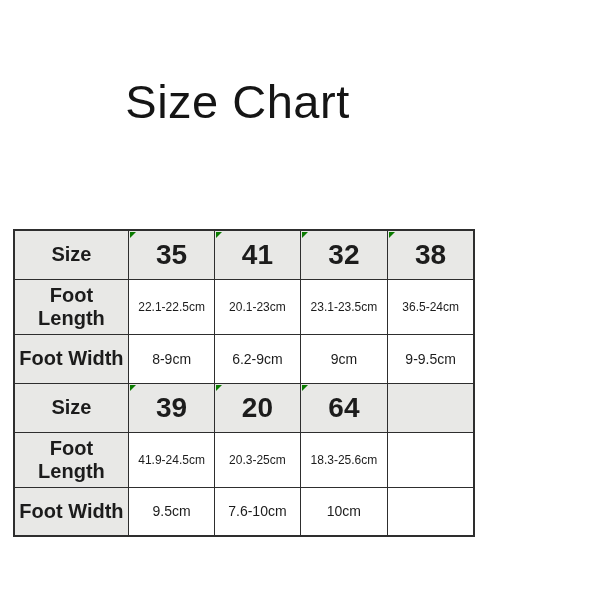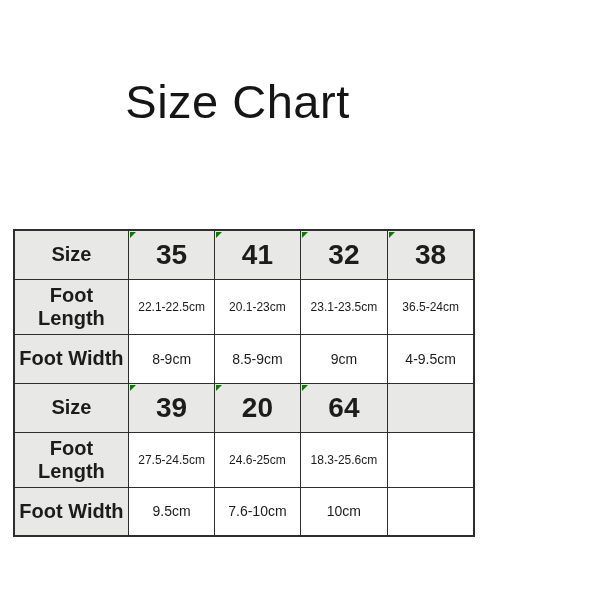--- a/index.html
+++ b/index.html
@@ -50,37 +50,37 @@
       <td class="label gray">Foot Length</td>
       <td class="val"><span>22.1-22.5cm</span></td>
       <td class="val"><span>20.1-23cm</span></td>
       <td class="val"><span>23.1-23.5cm</span></td>
       <td class="val"><span>36.5-24cm</span></td>
     </tr>
 
     <tr class="wid-row">
       <td class="label gray">Foot Width</td>
       <td class="val"><span>8-9cm</span></td>
-      <td class="val"><span>8.5-9cm</span></td>
+      <td class="val"><span>6.2-9cm</span></td>
       <td class="val"><span>9cm</span></td>
-      <td class="val"><span>4-9.5cm</span></td>
+      <td class="val"><span>9-9.5cm</span></td>
     </tr>
 
     <tr class="size-row">
       <td class="label gray">Size</td>
       <td class="val gray"><i class="flag"></i><span>39</span></td>
       <td class="val gray"><i class="flag"></i><span>20</span></td>
       <td class="val gray"><i class="flag"></i><span>64</span></td>
       <td class="val gray"><span></span></td>
     </tr>
 
     <tr class="len-row">
       <td class="label gray">Foot Length</td>
-      <td class="val"><span>27.5-24.5cm</span></td>
-      <td class="val"><span>24.6-25cm</span></td>
+      <td class="val"><span>41.9-24.5cm</span></td>
+      <td class="val"><span>20.3-25cm</span></td>
       <td class="val"><span>18.3-25.6cm</span></td>
       <td class="val"><span></span></td>
     </tr>
 
     <tr class="wid-row">
       <td class="label gray">Foot Width</td>
       <td class="val"><span>9.5cm</span></td>
       <td class="val"><span>7.6-10cm</span></td>
       <td class="val"><span>10cm</span></td>
       <td class="val"><span></span></td>

